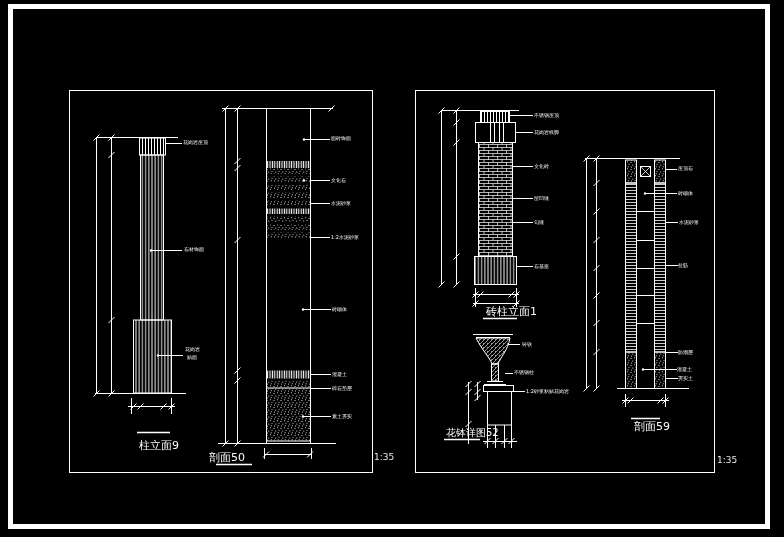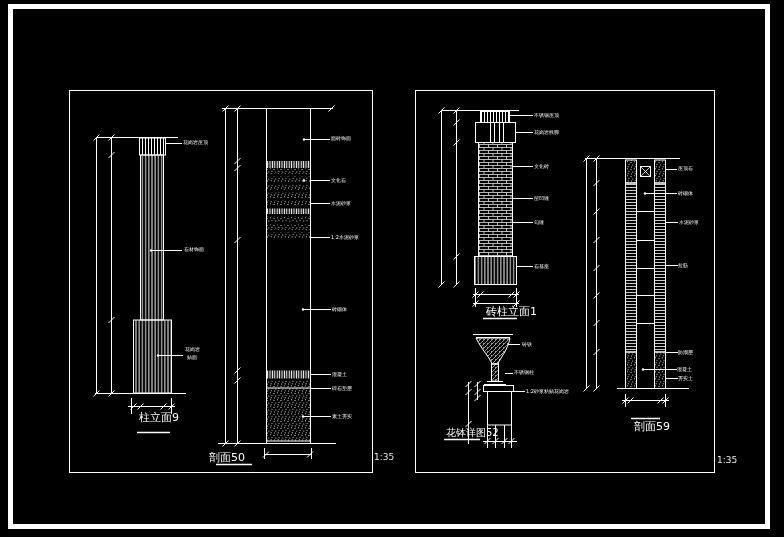--- a/index.html
+++ b/index.html
@@ -127,21 +127,21 @@
       <circle cx="643" cy="369.5" r="1.2" fill="#fff"></circle>
       <path stroke="#fff" stroke-width="1.5" d="M631,418.5 H660"></path>
       <path stroke="#fff" stroke-width="1" fill="none" d="M583.5,161.5L589.5,155.5 M583.5,391.5L589.5,385.5 M593.5,161.5L599.5,155.5 M593.5,186L599.5,180 M593.5,214.5L599.5,208.5 M593.5,243L599.5,237 M593.5,271L599.5,265 M593.5,298.5L599.5,292.5 M593.5,326L599.5,320 M593.5,355L599.5,349 M593.5,391.5L599.5,385.5 M622.5,403.5L628.5,397.5 M627.5,403.5L633.5,397.5 M657.5,403.5L663.5,397.5 M662.5,403.5L668.5,397.5"></path>
     </g>
   </svg>
 
   <span class="lbl" style="left:183px;top:140px">花岗岩压顶</span>
   <span class="lbl" style="left:184px;top:247px">石材饰面</span>
   <span class="lbl" style="left:185px;top:347px">花岗岩</span>
   <span class="lbl" style="left:187px;top:355px">贴面</span>
-  <span class="ttl" style="left:139px;top:414px">柱立面9</span>
+  <span class="ttl" style="left:139px;top:442px">柱立面9</span>
 
   <span class="lbl" style="left:331px;top:136px">面砖饰面</span>
   <span class="lbl" style="left:331px;top:178px">文化石</span>
   <span class="lbl" style="left:331px;top:201px">水泥砂浆</span>
   <span class="lbl" style="left:331px;top:235px">1:2水泥砂浆</span>
   <span class="lbl" style="left:332px;top:307px">砖砌体</span>
   <span class="lbl" style="left:332px;top:372px">混凝土</span>
   <span class="lbl" style="left:332px;top:386px">碎石垫层</span>
   <span class="lbl" style="left:332px;top:414px">素土夯实</span>
   <span class="ttl" style="left:209px;top:454px">剖面50</span>

